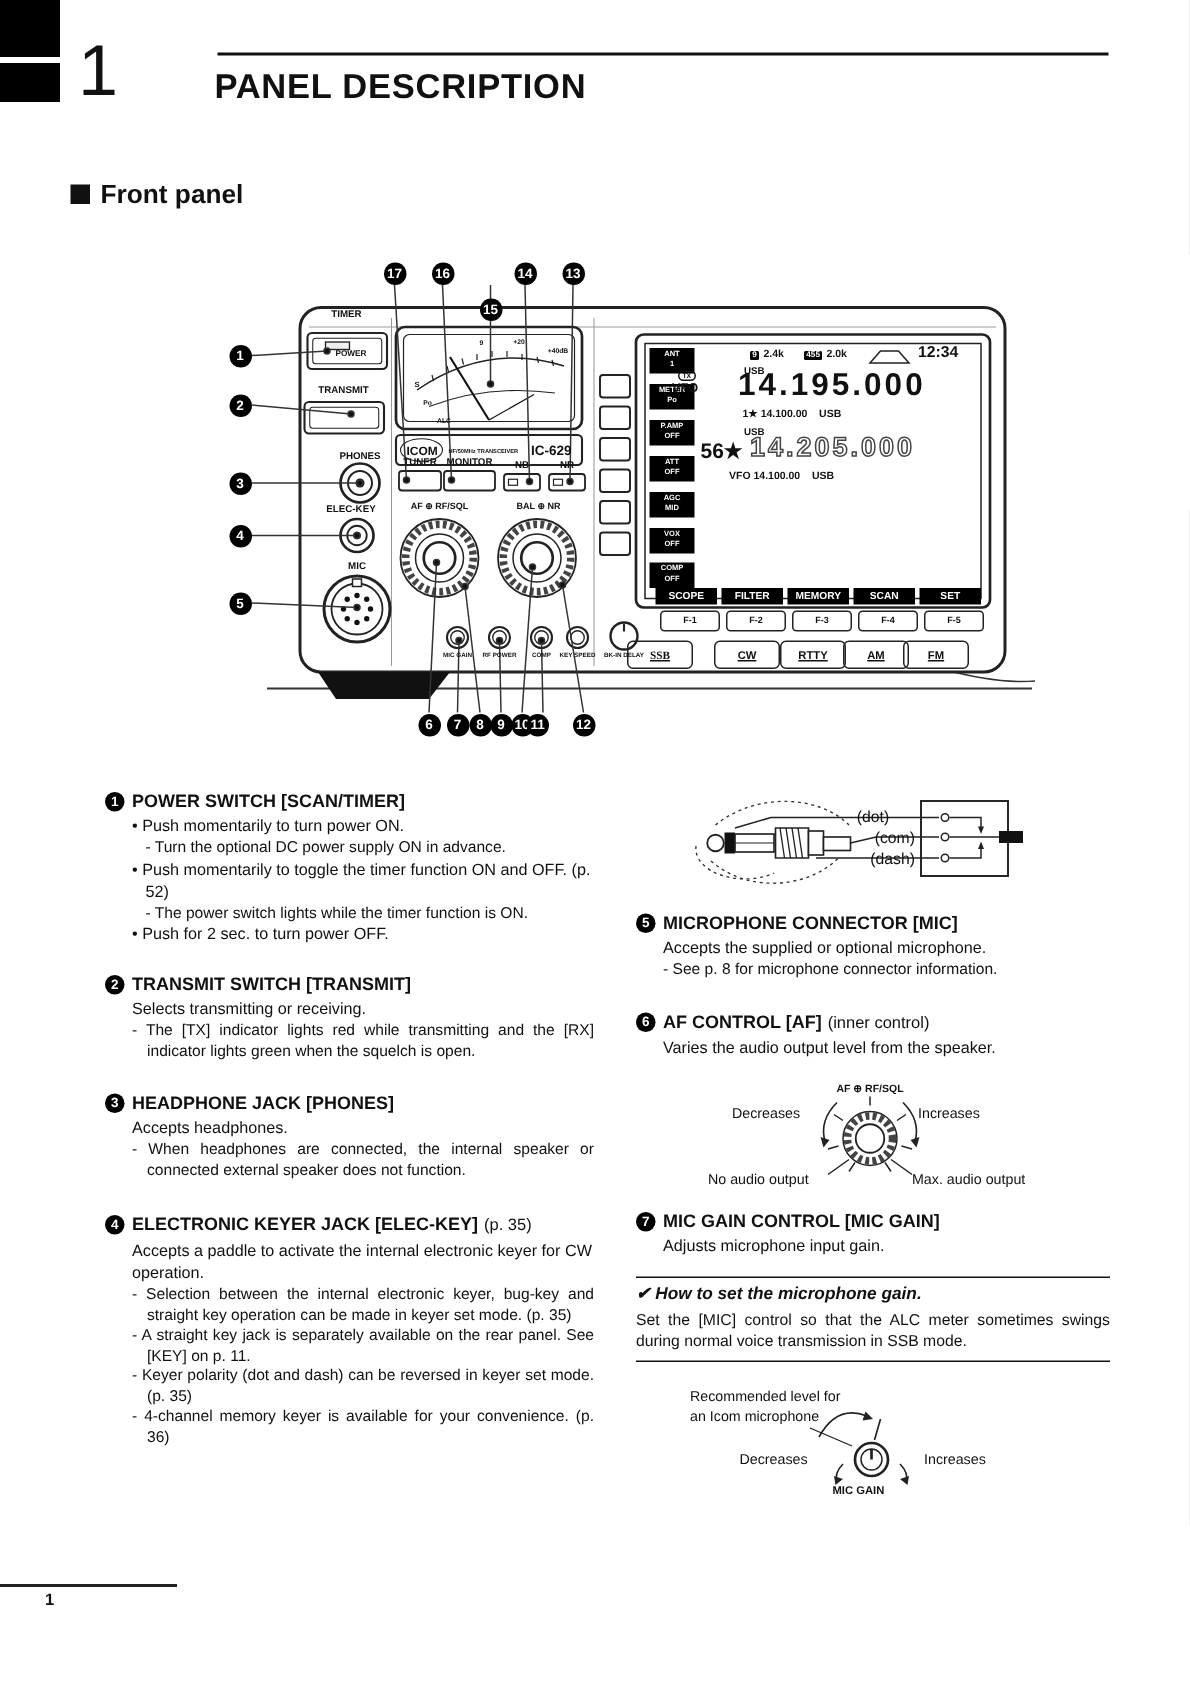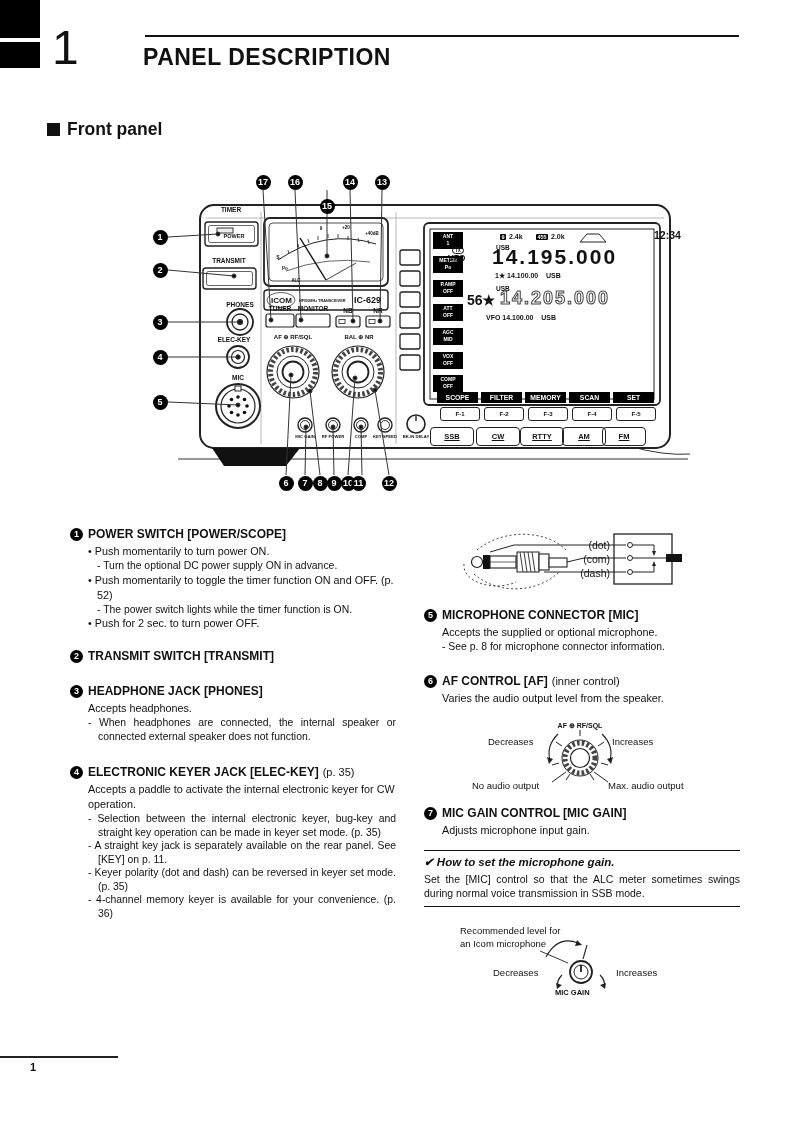--- a/index.html
+++ b/index.html
@@ -284,21 +284,21 @@
       </div>
     <div class="sk" style="top:207px;">
         <div>COMP</div>
         <div>OFF</div>
       </div>
 
     <span class="lbadge" style="left:350px;top:66px;">9</span>
     <div class="ll" style="left:359px;top:65px;font-size:7px;">2.4k</div>
     <span class="lbadge" style="left:386px;top:66px;">455</span>
     <div class="ll" style="left:401px;top:65px;font-size:7px;">2.0k</div>
-    <div class="ll" style="left:462px;top:61px;font-size:10.5px;margin-left:42px;">12:34</div>
+    <div class="ll" style="left:462px;top:61px;font-size:10.5px;">12:34</div>
 
     <span class="txpill" style="left:302px;top:79px;">TX</span>
     <div class="ll" style="left:346px;top:76px;font-size:6.5px;">USB</div>
     <div class="ll" style="left:298px;top:85px;font-size:8.5px;">VFO</div>
     <div class="freqA">14.195.000</div>
     <div class="ll pre" style="left:345px;top:104px;font-size:7px;">1★ 14.100.00    USB</div>
 
     <div class="ll" style="left:317px;top:124px;font-size:14px;">56★</div>
     <div class="ll" style="left:346px;top:117px;font-size:6.5px;">USB</div>
     <div class="freqB">14.205.000</div>
@@ -309,21 +309,21 @@
     <div class="mseg" style="left:375px;">MEMORY</div>
     <div class="mseg" style="left:419px;">SCAN</div>
     <div class="mseg" style="left:463px;">SET</div>
 
     <div class="fkey" style="left:290px;">F-1</div>
     <div class="fkey" style="left:334px;">F-2</div>
     <div class="fkey" style="left:378px;">F-3</div>
     <div class="fkey" style="left:422px;">F-4</div>
     <div class="fkey" style="left:466px;">F-5</div>
 
-    <div class="mode" style="left:280px;">
+    <div class="mode" style="left:268px;font-family:Liberation Serif, serif;">
         <span>SSB</span>
       </div>
     <div class="mode" style="left:326px;">
         <span>CW</span>
       </div>
     <div class="mode" style="left:370px;">
         <span>RTTY</span>
       </div>
     <div class="mode" style="left:412px;">
         <span>AM</span>
@@ -348,35 +348,39 @@
     <div class="co" style="left:176.5px;top:307.5px;">9</div>
     <div class="co" style="left:190.5px;top:307.5px;">10</div>
     <div class="co" style="left:201px;top:307.5px;">11</div>
     <div class="co" style="left:231.5px;top:307.5px;">12</div>
   </div>
 
   <div class="col left">
     <div class="sec">
       <div class="sec-h">
           <span class="co-n">1</span>
-        <span class="sec-t">POWER SWITCH [POWER/SCOPE]</span>
+        <span class="sec-t">POWER SWITCH [SCAN/TIMER]</span>
         </div>
       <div class="sec-body">
         <p class="bullet">• Push momentarily to turn power ON.</p>
         <p class="dash" style="margin-left:9px;">- Turn the optional DC power supply ON in advance.</p>
         <p class="bullet">• Push momentarily to toggle the timer function ON and OFF. (p. 52)</p>
         <p class="dash" style="margin-left:9px;">- The power switch lights while the timer function is ON.</p>
         <p class="bullet">• Push for 2 sec. to turn power OFF.</p>
       </div>
     </div>
     <div class="sec" style="margin-bottom:20px;">
       <div class="sec-h">
           <span class="co-n">2</span>
         <span class="sec-t">TRANSMIT SWITCH [TRANSMIT]</span>
         </div>
+      <div class="sec-body">
+        <p>Selects transmitting or receiving.</p>
+        <p class="dash">- The [TX] indicator lights red while transmitting and the [RX] indicator lights green when the squelch is open.</p>
+      </div>
     </div>
     <div class="sec" style="margin-bottom:22px;">
       <div class="sec-h">
           <span class="co-n">3</span>
         <span class="sec-t">HEADPHONE JACK [PHONES]</span>
         </div>
       <div class="sec-body">
         <p>Accepts headphones.</p>
         <p class="dash">- When headphones are connected, the internal speaker or connected external speaker does not function.</p>
       </div>
@@ -418,21 +422,21 @@
         <circle cx="176" cy="21" r="2.5" fill="#fff" stroke="#222" stroke-width="1"></circle>
         <circle cx="176" cy="34" r="2.5" fill="#fff" stroke="#222" stroke-width="1"></circle>
         <circle cx="176" cy="48" r="2.5" fill="#fff" stroke="#222" stroke-width="1"></circle>
         <polyline points="179,21 200,21 200,29" fill="none" stroke="#222" stroke-width="1"></polyline>
         <polygon points="200,32 198,27 202,27" fill="#222"></polygon>
         <polyline points="179,48 200,48 200,40" fill="none" stroke="#222" stroke-width="1"></polyline>
         <polygon points="200,37 198,42 202,42" fill="#222"></polygon>
         <line x1="179" y1="34" x2="212" y2="34" stroke="#222" stroke-width="1"></line>
         <rect x="212" y="30" width="16" height="8" fill="#111"></rect>
       </svg>
-      <div class="lab" style="left:100px;top:14px;">(dot)</div>
+      <div class="lab" style="left:100px;top:14px;text-align:center;">(dot)</div>
       <div class="lab" style="left:100px;top:28px;">(com)</div>
       <div class="lab" style="left:100px;top:42px;">(dash)</div>
     </div>
 
     <div class="sec" style="margin-bottom:20px;">
       <div class="sec-h">
           <span class="co-n">5</span>
         <span class="sec-t">MICROPHONE CONNECTOR [MIC]</span>
         </div>
       <div class="sec-body">

